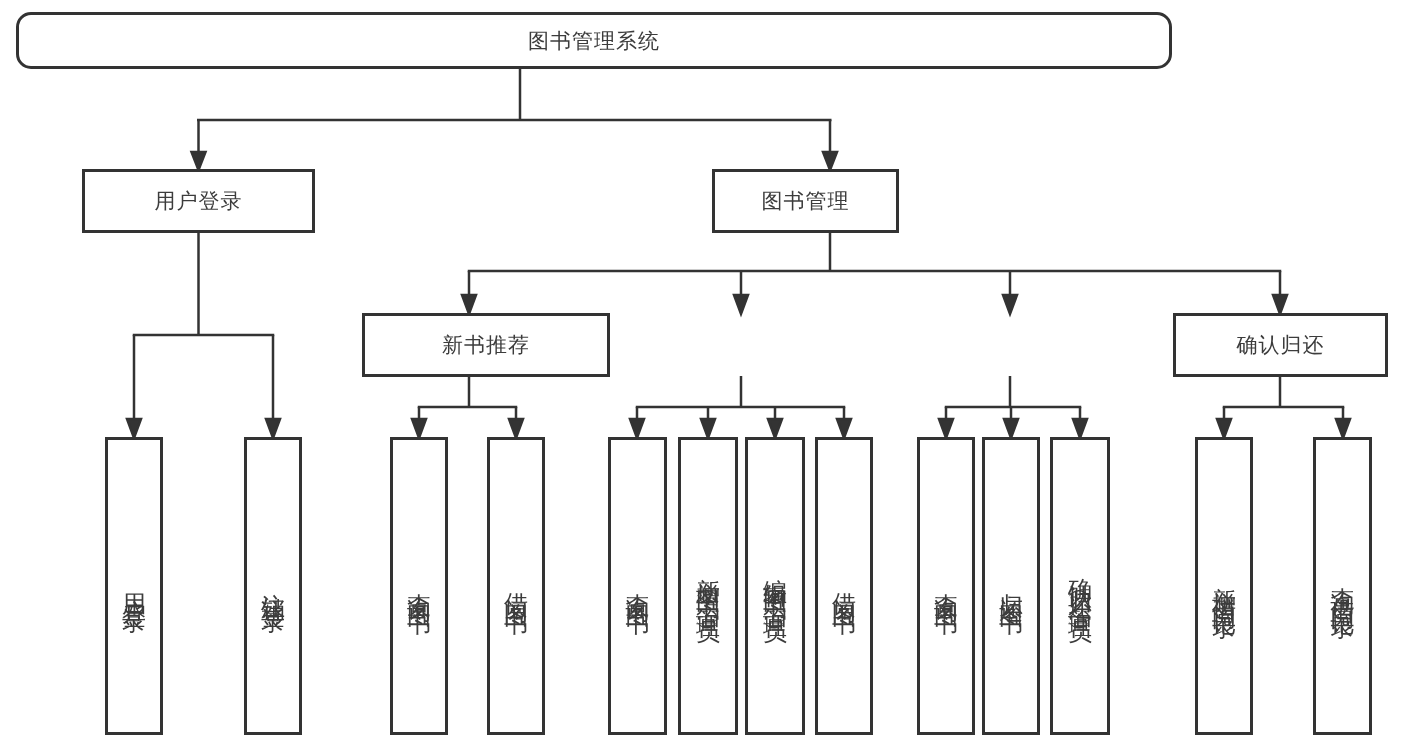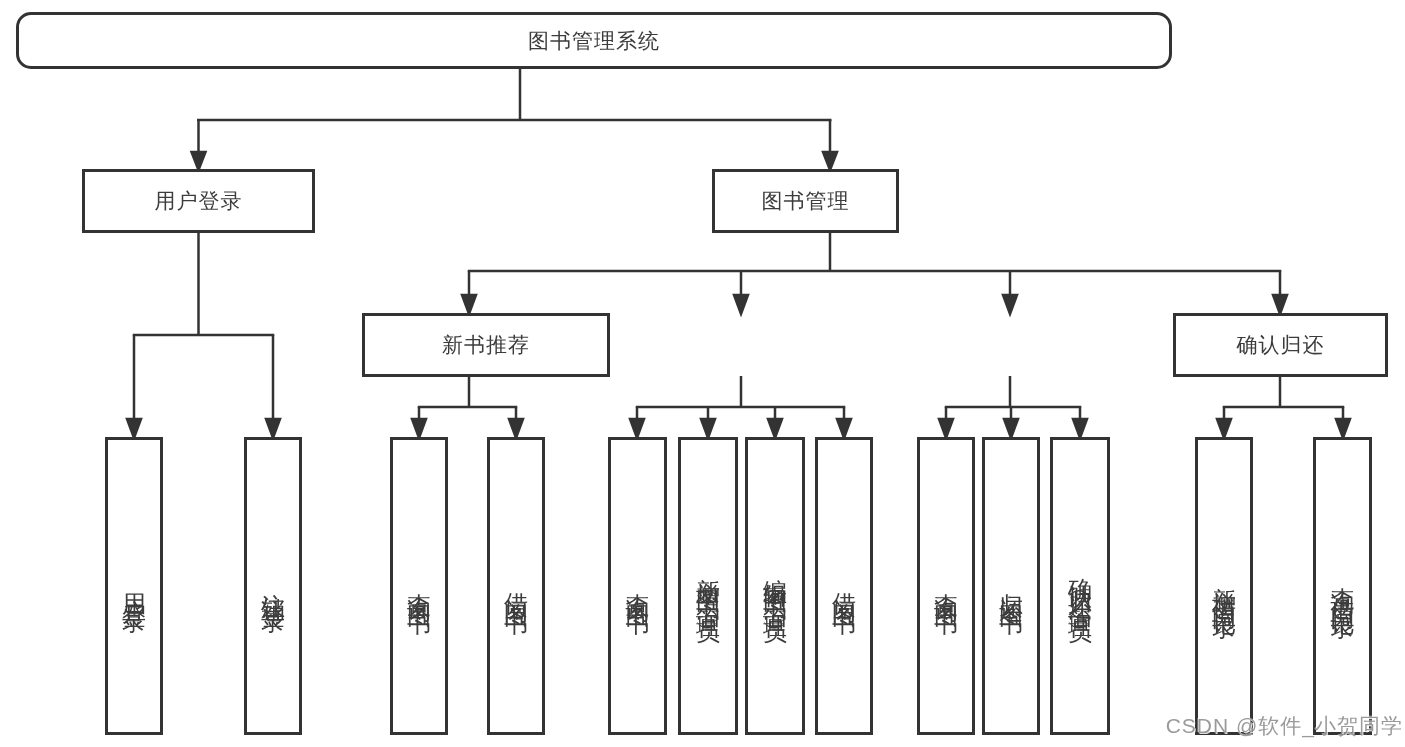--- a/index.html
+++ b/index.html
@@ -195,15 +195,14 @@
     <span>确认归还（管理员）</span>
   </div>
 
   <div class="node v" style="left:1195px; top:437px; width:58px; height:298px;">
     <span>新增借阅记录</span>
   </div>
   <div class="node v" style="left:1313px; top:437px; width:59px; height:298px;">
     <span>查询借阅记录</span>
   </div>
 
-  <div class="watermark">CSDN @软件_小贺同学</div>
 
 </div>
 
 </body></html>

